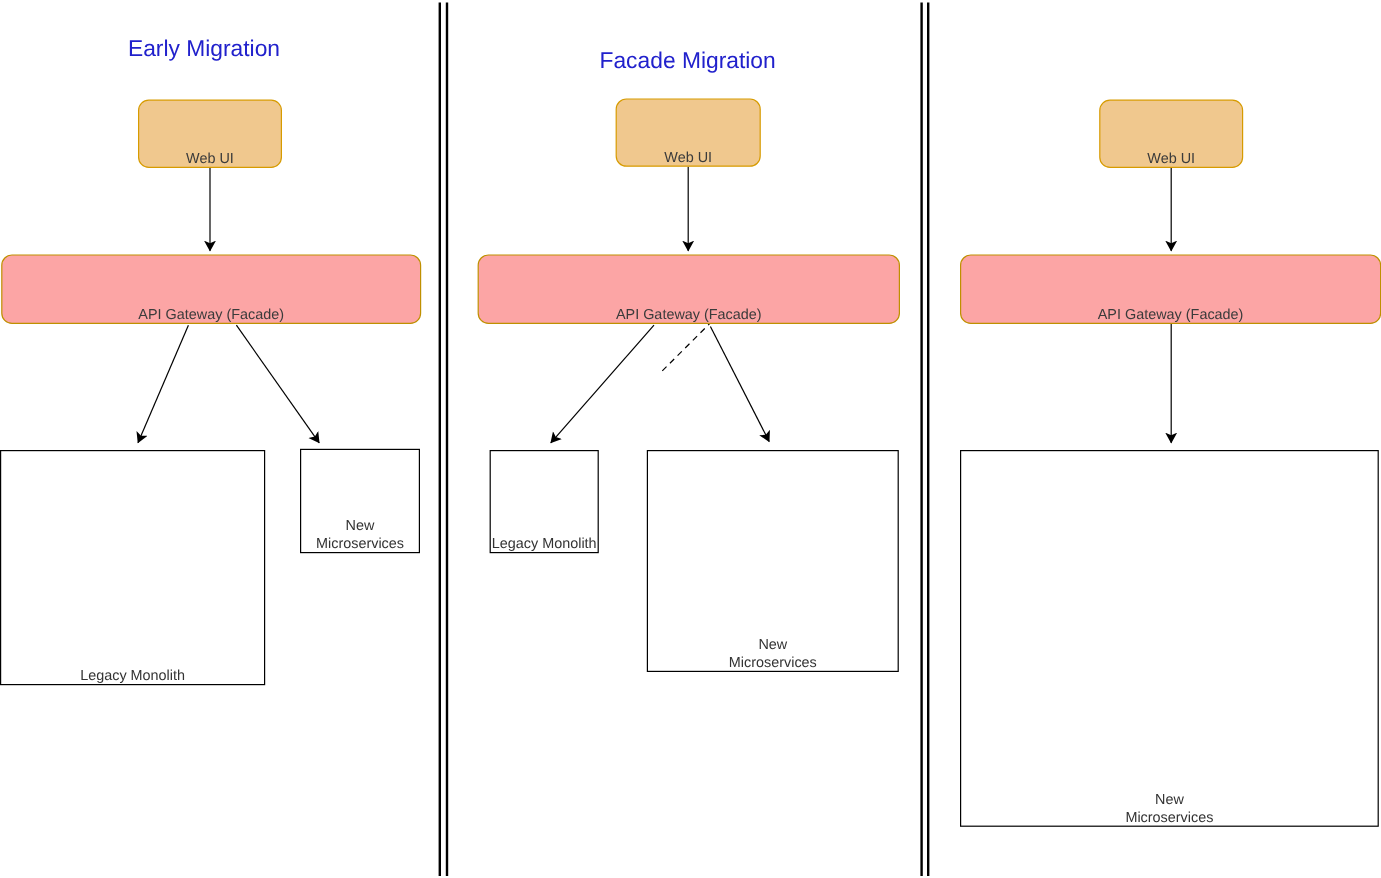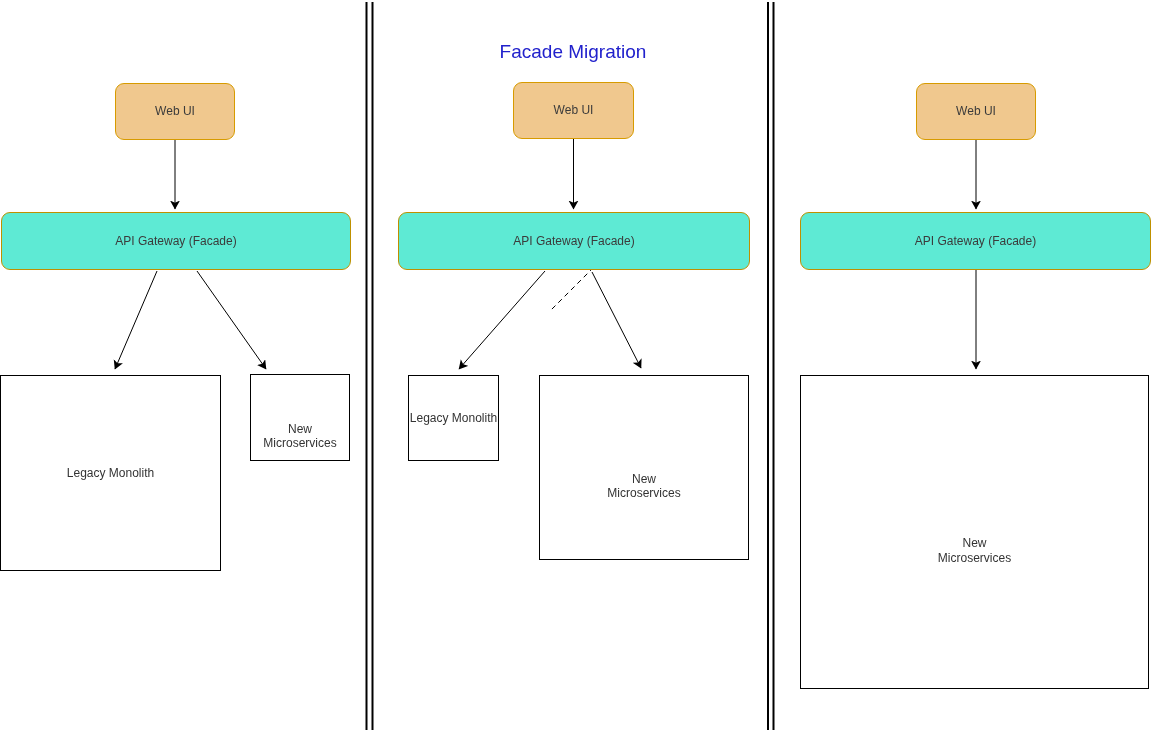--- a/index.html
+++ b/index.html
@@ -13,30 +13,30 @@
   .connector-layer { position:absolute; left:0; top:0; z-index:0; }
   .panel-title {
     position:absolute; z-index:2;
     color:#2121cc;
     font-size:19px;
     text-align:center;
     white-space:nowrap;
   }
   .node {
     position:absolute; z-index:1;
-    display:flex; align-items:center; justify-content:center;
+    display:flex; align-items:flex-end; justify-content:center;
     text-align:center;
     font-size:12px;
     color:#3b3b3b;
     box-sizing:border-box;
     line-height:1.2;
   }
   .rounded { border-radius:9px; }
   .webui  { background:#f0c88e; border:1px solid #d79b00; }
-  .gateway{ background:#5eead4; border:1px solid #bf9000; }
+  .gateway{ background:#fca5a5; border:1px solid #bf9000; }
   .plain  { background:#ffffff; border:1px solid #000000; color:#333333; }
   .lbl-narrow { display:inline-block; width:92px;margin-top:37px; }
   .nowrap { white-space:nowrap; }
 </style>
 </head>
 <body>
 
 <div class="canvas">
 
   <svg class="connector-layer" width="1151" height="732" viewBox="0 0 1151 732">
@@ -57,20 +57,21 @@
 
     <line x1="573.5" y1="139" x2="573.5" y2="209" stroke="#000" stroke-width="1" marker-end="url(#arrow)"></line>
     <line x1="545" y1="271" x2="459" y2="369" stroke="#000" stroke-width="1" marker-end="url(#arrow)"></line>
     <line x1="592" y1="272" x2="641" y2="368" stroke="#000" stroke-width="1" marker-end="url(#arrow)"></line>
     <line x1="600" y1="261" x2="550" y2="311" stroke="#000" stroke-width="1" stroke-dasharray="5,4"></line>
 
     <line x1="976" y1="140" x2="976" y2="209" stroke="#000" stroke-width="1" marker-end="url(#arrow)"></line>
     <line x1="976" y1="270" x2="976" y2="369" stroke="#000" stroke-width="1" marker-end="url(#arrow)"></line>
   </svg>
 
+  <div class="panel-title" style="left:40px; top:31px; width:260px;">Early Migration</div>
 
   <div class="node rounded webui" style="left:115px; top:83px; width:120px; height:57px;">
     <span>Web UI</span>
   </div>
 
   <div class="node rounded gateway" style="left:1px; top:212px; width:350px; height:58px;">
     <span>API Gateway (Facade)</span>
   </div>
 
   <div class="node plain" style="left:0px; top:375px; width:221px; height:196px;">

